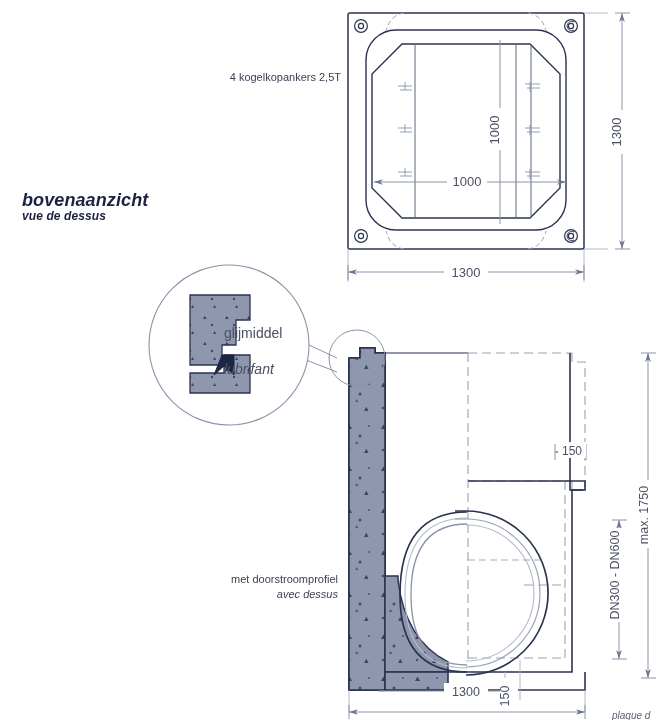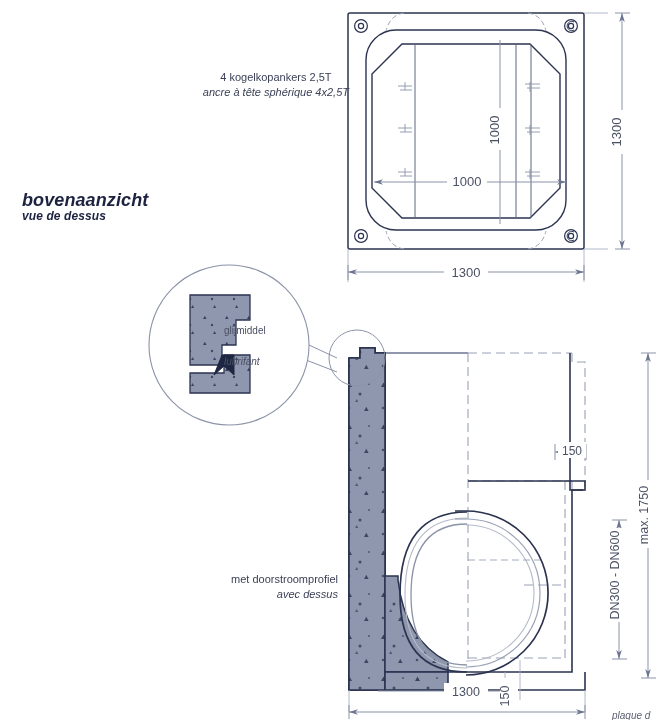--- a/index.html
+++ b/index.html
@@ -42,21 +42,21 @@
     color: #3a3f55;
     font-size: 11px;
     line-height: 1.35;
     text-align: right;
     white-space: nowrap;
   }
   .note .fr { font-style: italic; }
   .detail-note {
     position: absolute;
     color: #4a4f63;
-    font-size: 10px;
+    font-size: 14px;
     line-height: 1.35;
     white-space: nowrap;
   }
   .detail-note .fr { font-style: italic; margin-top: 17px; }
   .cut-note {
     position: absolute;
     color: #5a5f70;
     font-size: 10px;
     white-space: nowrap;
   }
@@ -322,23 +322,22 @@
       <g>
         <line x1="349" y1="712" x2="585" y2="712" stroke="#8b93a8" stroke-width="1" marker-start="url(#arrR)" marker-end="url(#arrL)"></line>
         <line x1="349" y1="705" x2="349" y2="719" stroke="#8b93a8" stroke-width="1"></line>
         <line x1="585" y1="705" x2="585" y2="719" stroke="#8b93a8" stroke-width="1"></line>
       </g>
     </g>
   </svg>
 
   
 
-  <div class="note" style="right:322px; top:70px;text-align:center;">
+  <div class="note" style="right:330px; top:70px;">
     <div>4 kogelkopankers 2,5T</div>
-    <div class="fr">ancre à tête sphérique 4x2,5T</div>
   </div>
 
   <div class="label-block" style="left:22px; top:190px;">
     <div class="label-nl">bovenaanzicht</div>
     <div class="label-fr">vue de  dessus</div>
   </div>
 
   <div class="detail-note" style="left:224px; top:324px;">
     <div>glijmiddel</div>
     <div class="fr">lubrifant</div>

